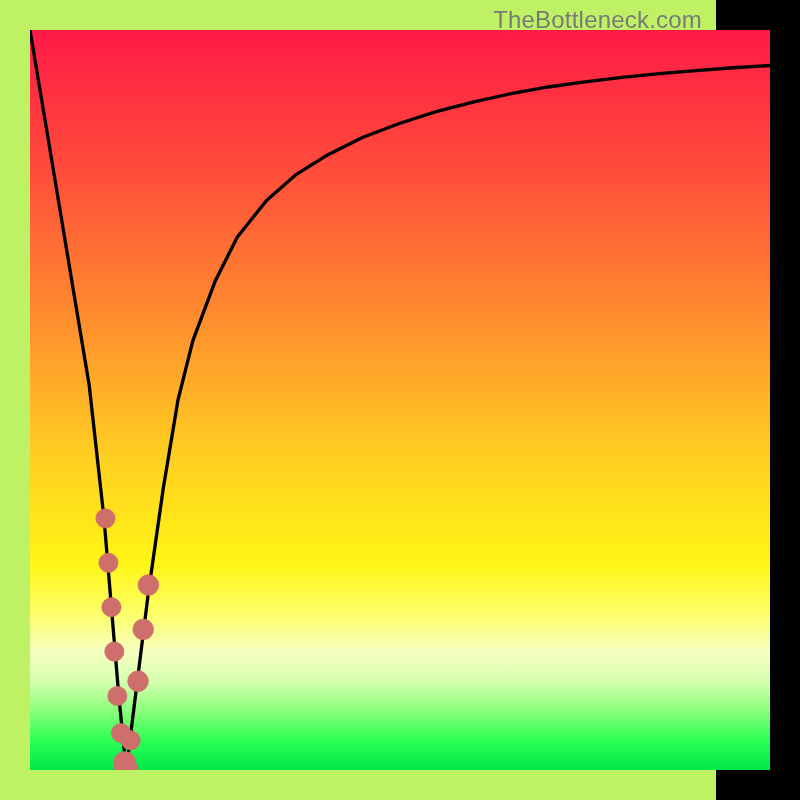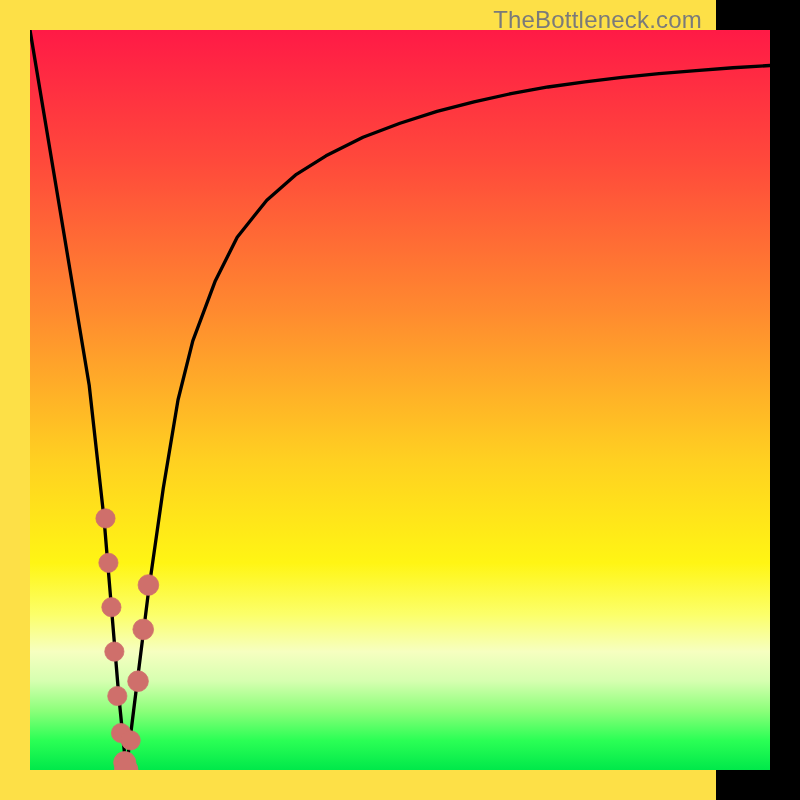--- a/index.html
+++ b/index.html
@@ -8,21 +8,21 @@
     width: 800px;
     height: 800px;
     overflow: hidden;
     background: #000;
     font-family: Arial, Helvetica, sans-serif;
   }
   .frame {
     position: relative;
     width: 716px;
     height: 800px;
-    background: #fde047;
+    background: #bef264;
   }
   .plot {
     position: absolute;
     left: 30px;
     top: 30px;
     width: 740px;
     height: 740px;
     overflow: hidden;
   }
   .gradient {

